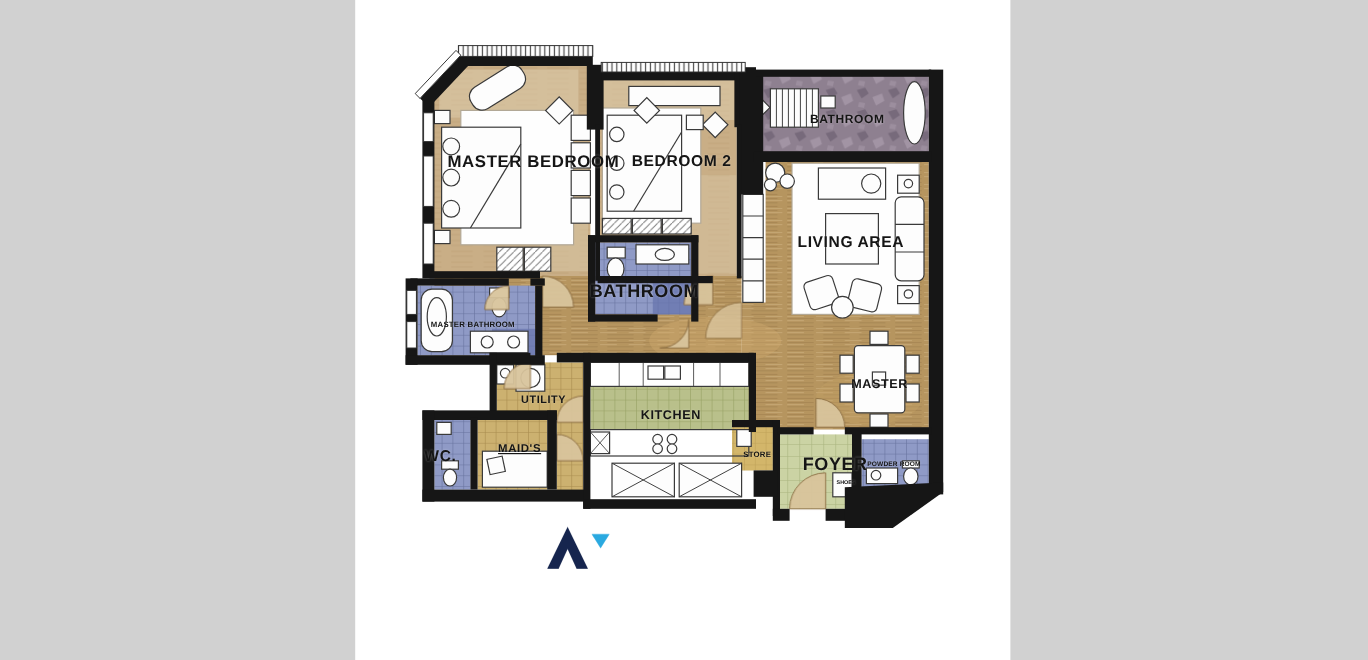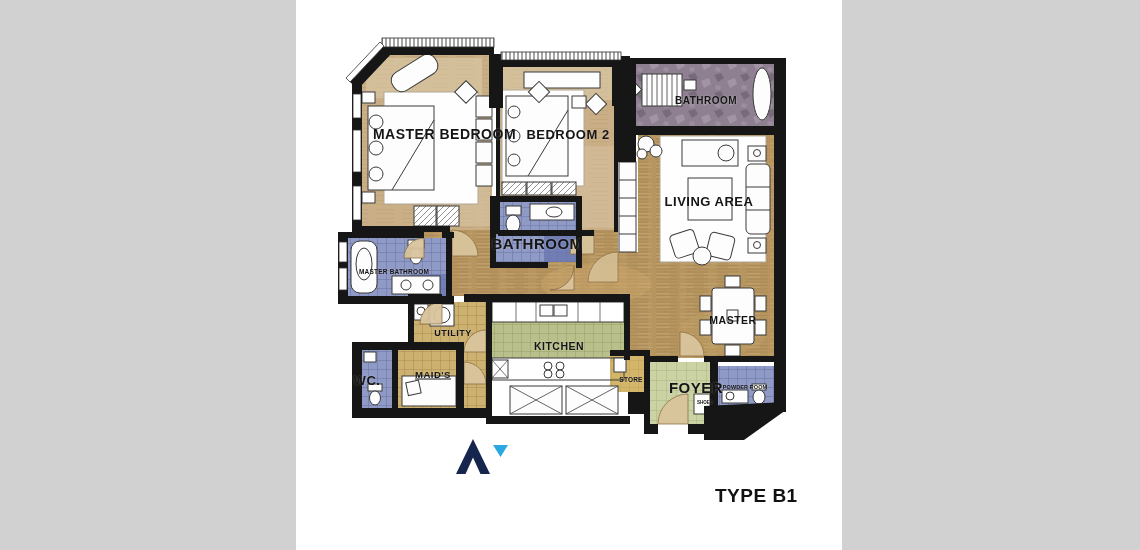--- a/index.html
+++ b/index.html
@@ -344,16 +344,15 @@
   <div class="rlabel" style="left:335px;top:379px;font-size:6.5px;letter-spacing:.2px;">STORE</div>
   <div class="rlabel" style="left:376px;top:387px;font-size:15px;margin-left:24px;">FOYER</div>
   <div class="rlabel" style="left:449px;top:387px;font-size:5.5px;letter-spacing:.1px;">POWDER ROOM</div>
   <div class="rlabel" style="left:409px;top:402px;font-size:4.5px;letter-spacing:0;">SHOES</div>
 
   <svg class="logo" viewBox="0 0 64 46">
     <polygon points="6,40 23,5 40,40 30.5,40 23,23.5 15.5,40" fill="#16254e"></polygon>
     <polygon points="43,11 58,11 50.5,23" fill="#2aa9e0"></polygon>
   </svg>
 
-  <div class="type-label">TYPE B1</div>
 
  </div>
 </div>
 
 </body></html>

